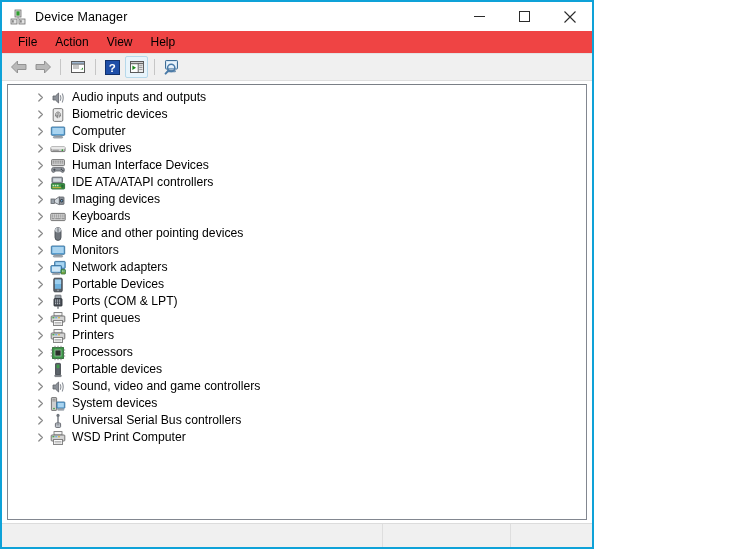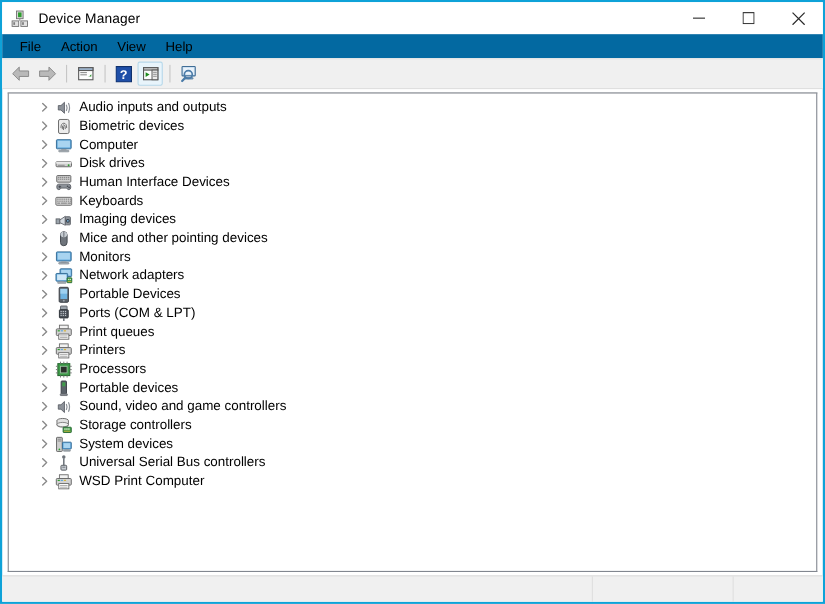--- a/index.html
+++ b/index.html
@@ -10,21 +10,21 @@
   body {
     width: 750px; height: 549px;
     font-family: "Liberation Sans", sans-serif;
     overflow: hidden;
   }
 
   
   #window {
     position: absolute;
     left: 0; top: 0;
-    width: 750px; height: 549px;
+    width: 594px; height: 549px;
     box-sizing: border-box;
     border: 2px solid #0ea2d8;
     background: #ffffff;
     display: flex;
     flex-direction: column;
   }
 
   
   #titlebar {
     height: 29px;
@@ -60,21 +60,21 @@
     position: absolute;
     right: 0; top: 0;
     display: flex;
   }
   .wbtn svg { display: block; }
 
   
   #menubar {
     height: 22px;
     min-height: 22px;
-    background: #0369a1;
+    background: #ef4444;
     display: flex;
     align-items: center;
     padding-left: 7px;
   }
   .menu-item {
     font-size: 12px;
     color: #000000;
     padding: 2px 9px 3px 9px;
     white-space: nowrap;
   }
@@ -372,20 +372,53 @@
               </svg></span>
             <span class="lbl">Human Interface Devices</span>
           </div>
           <div class="row child">
             <span class="chev">
               <svg width="9" height="9" viewBox="0 0 9 9">
                 <path d="M2.8 1 L6.4 4.5 L2.8 8" fill="none" stroke="#8a8a8a" stroke-width="1.25" stroke-linecap="round" stroke-linejoin="round"></path>
               </svg>
             </span>
             <span class="ico"><svg width="16" height="16" viewBox="0 0 16 16">
+                <rect x="2" y="2.2" width="10.4" height="5.6" rx="0.7" fill="#9aa3ab" stroke="#5c6066" stroke-width="0.9"></rect>
+                <rect x="3.2" y="3.3" width="8" height="3.4" fill="#d4dae0"></rect>
+                <rect x="1.4" y="8.6" width="13.2" height="5.4" rx="0.7" fill="#3f9c4a" stroke="#2a6b33" stroke-width="0.9"></rect>
+                <rect x="2.6" y="9.8" width="1.5" height="1.5" fill="#d8e8c8"></rect>
+                <rect x="4.8" y="9.8" width="1.5" height="1.5" fill="#d8e8c8"></rect>
+                <rect x="7" y="9.8" width="1.5" height="1.5" fill="#d8e8c8"></rect>
+                <rect x="2.4" y="12.2" width="9.4" height="1" fill="#d4b33a"></rect>
+                <rect x="11.2" y="9.6" width="2.4" height="3.2" fill="#2a6b33"></rect>
+              </svg></span>
+            <span class="lbl">IDE ATA/ATAPI controllers</span>
+          </div>
+          <div class="row child">
+            <span class="chev">
+              <svg width="9" height="9" viewBox="0 0 9 9">
+                <path d="M2.8 1 L6.4 4.5 L2.8 8" fill="none" stroke="#8a8a8a" stroke-width="1.25" stroke-linecap="round" stroke-linejoin="round"></path>
+              </svg>
+            </span>
+            <span class="ico"><svg width="16" height="16" viewBox="0 0 16 16">
+                <rect x="1" y="7" width="3.4" height="4.4" fill="#9aa3ab" stroke="#5c6066" stroke-width="0.8"></rect>
+                <path d="M4.4 8 L9.4 4.6 L9.4 12.8 L4.4 10.4 Z" fill="#d4dae0" stroke="#5c6066" stroke-width="0.8" stroke-linejoin="round"></path>
+                <rect x="9.4" y="5" width="4.6" height="7.4" rx="0.7" fill="#8d9299" stroke="#5c6066" stroke-width="0.8"></rect>
+                <circle cx="11.7" cy="8.7" r="1.7" fill="#2f3b47"></circle>
+                <circle cx="11.7" cy="8.7" r="0.8" fill="#7fb7e0"></circle>
+              </svg></span>
+            <span class="lbl">Imaging devices</span>
+          </div>
+          <div class="row child">
+            <span class="chev">
+              <svg width="9" height="9" viewBox="0 0 9 9">
+                <path d="M2.8 1 L6.4 4.5 L2.8 8" fill="none" stroke="#8a8a8a" stroke-width="1.25" stroke-linecap="round" stroke-linejoin="round"></path>
+              </svg>
+            </span>
+            <span class="ico"><svg width="16" height="16" viewBox="0 0 16 16">
                 <rect x="0.8" y="4.4" width="14.4" height="7.2" rx="0.9" fill="#dcdcdc" stroke="#6a6a6a" stroke-width="0.9"></rect>
                 <g fill="#8f8f8f">
                   <rect x="2" y="5.5" width="1.3" height="1.2"></rect>
                   <rect x="3.9" y="5.5" width="1.3" height="1.2"></rect>
                   <rect x="5.8" y="5.5" width="1.3" height="1.2"></rect>
                   <rect x="7.7" y="5.5" width="1.3" height="1.2"></rect>
                   <rect x="9.6" y="5.5" width="1.3" height="1.2"></rect>
                   <rect x="11.5" y="5.5" width="1.3" height="1.2"></rect>
                   <rect x="13.4" y="5.5" width="1.3" height="1.2"></rect>
                   <rect x="2" y="7.3" width="1.3" height="1.2"></rect>
@@ -402,35 +435,20 @@
               </svg></span>
             <span class="lbl">Keyboards</span>
           </div>
           <div class="row child">
             <span class="chev">
               <svg width="9" height="9" viewBox="0 0 9 9">
                 <path d="M2.8 1 L6.4 4.5 L2.8 8" fill="none" stroke="#8a8a8a" stroke-width="1.25" stroke-linecap="round" stroke-linejoin="round"></path>
               </svg>
             </span>
             <span class="ico"><svg width="16" height="16" viewBox="0 0 16 16">
-                <rect x="1" y="7" width="3.4" height="4.4" fill="#9aa3ab" stroke="#5c6066" stroke-width="0.8"></rect>
-                <path d="M4.4 8 L9.4 4.6 L9.4 12.8 L4.4 10.4 Z" fill="#d4dae0" stroke="#5c6066" stroke-width="0.8" stroke-linejoin="round"></path>
-                <rect x="9.4" y="5" width="4.6" height="7.4" rx="0.7" fill="#8d9299" stroke="#5c6066" stroke-width="0.8"></rect>
-                <circle cx="11.7" cy="8.7" r="1.7" fill="#2f3b47"></circle>
-                <circle cx="11.7" cy="8.7" r="0.8" fill="#7fb7e0"></circle>
-              </svg></span>
-            <span class="lbl">Imaging devices</span>
-          </div>
-          <div class="row child">
-            <span class="chev">
-              <svg width="9" height="9" viewBox="0 0 9 9">
-                <path d="M2.8 1 L6.4 4.5 L2.8 8" fill="none" stroke="#8a8a8a" stroke-width="1.25" stroke-linecap="round" stroke-linejoin="round"></path>
-              </svg>
-            </span>
-            <span class="ico"><svg width="16" height="16" viewBox="0 0 16 16">
                 <rect x="5" y="1.6" width="6" height="12.8" rx="3" fill="#6f757c" stroke="#474c52" stroke-width="0.9"></rect>
                 <rect x="5" y="1.6" width="6" height="5" rx="3" fill="#c6ccd2"></rect>
                 <path d="M8 1.8 L8 6.4" stroke="#6f757c" stroke-width="0.9"></path>
                 <rect x="7.5" y="3" width="1" height="2.2" rx="0.5" fill="#8d9299"></rect>
               </svg></span>
             <span class="lbl">Mice and other pointing devices</span>
           </div>
           <div class="row child">
             <span class="chev">
               <svg width="9" height="9" viewBox="0 0 9 9">
@@ -583,38 +601,20 @@
               </svg></span>
             <span class="lbl">Sound, video and game controllers</span>
           </div>
           <div class="row child">
             <span class="chev">
               <svg width="9" height="9" viewBox="0 0 9 9">
                 <path d="M2.8 1 L6.4 4.5 L2.8 8" fill="none" stroke="#8a8a8a" stroke-width="1.25" stroke-linecap="round" stroke-linejoin="round"></path>
               </svg>
             </span>
             <span class="ico"><svg width="16" height="16" viewBox="0 0 16 16">
-                <ellipse cx="7" cy="3.4" rx="5.2" ry="2" fill="#e2e2e2" stroke="#6a6a6a" stroke-width="0.85"></ellipse>
-                <path d="M1.8 3.4 L1.8 7.2 Q1.8 9.2 7 9.2 Q12.2 9.2 12.2 7.2 L12.2 3.4" fill="#e2e2e2" stroke="#6a6a6a" stroke-width="0.85"></path>
-                <ellipse cx="7" cy="7" rx="5.2" ry="2" fill="#f0f0f0" stroke="#6a6a6a" stroke-width="0.7"></ellipse>
-                <rect x="7.4" y="9.4" width="7.4" height="4.8" rx="0.5" fill="#3f9c4a" stroke="#2a6b33" stroke-width="0.85"></rect>
-                <rect x="8.4" y="10.4" width="1.3" height="1.3" fill="#d8e8c8"></rect>
-                <rect x="10.2" y="10.4" width="1.3" height="1.3" fill="#d8e8c8"></rect>
-                <rect x="12" y="10.4" width="1.3" height="1.3" fill="#d8e8c8"></rect>
-                <rect x="8.2" y="12.6" width="5.8" height="0.8" fill="#d4b33a"></rect>
-              </svg></span>
-            <span class="lbl">Storage controllers</span>
-          </div>
-          <div class="row child">
-            <span class="chev">
-              <svg width="9" height="9" viewBox="0 0 9 9">
-                <path d="M2.8 1 L6.4 4.5 L2.8 8" fill="none" stroke="#8a8a8a" stroke-width="1.25" stroke-linecap="round" stroke-linejoin="round"></path>
-              </svg>
-            </span>
-            <span class="ico"><svg width="16" height="16" viewBox="0 0 16 16">
                 <rect x="1.4" y="1.6" width="5.2" height="12.8" rx="0.6" fill="#cfcfcf" stroke="#6a6a6a" stroke-width="0.9"></rect>
                 <rect x="2.4" y="2.8" width="3.2" height="1" fill="#8f8f8f"></rect>
                 <rect x="2.4" y="4.4" width="3.2" height="1" fill="#8f8f8f"></rect>
                 <circle cx="4" cy="12.6" r="0.8" fill="#2f9e2f"></circle>
                 <rect x="6.8" y="6" width="8" height="6.2" rx="0.6" fill="#5fa8dc" stroke="#3a6f99" stroke-width="0.9"></rect>
                 <rect x="7.8" y="6.9" width="6" height="4.4" fill="#a9d4f0"></rect>
                 <rect x="9.2" y="12.4" width="3.2" height="0.9" fill="#9aa3ab"></rect>
                 <rect x="7.6" y="13.2" width="6.4" height="1" rx="0.4" fill="#b6bdc4" stroke="#7b838b" stroke-width="0.6"></rect>
               </svg></span>
             <span class="lbl">System devices</span>

